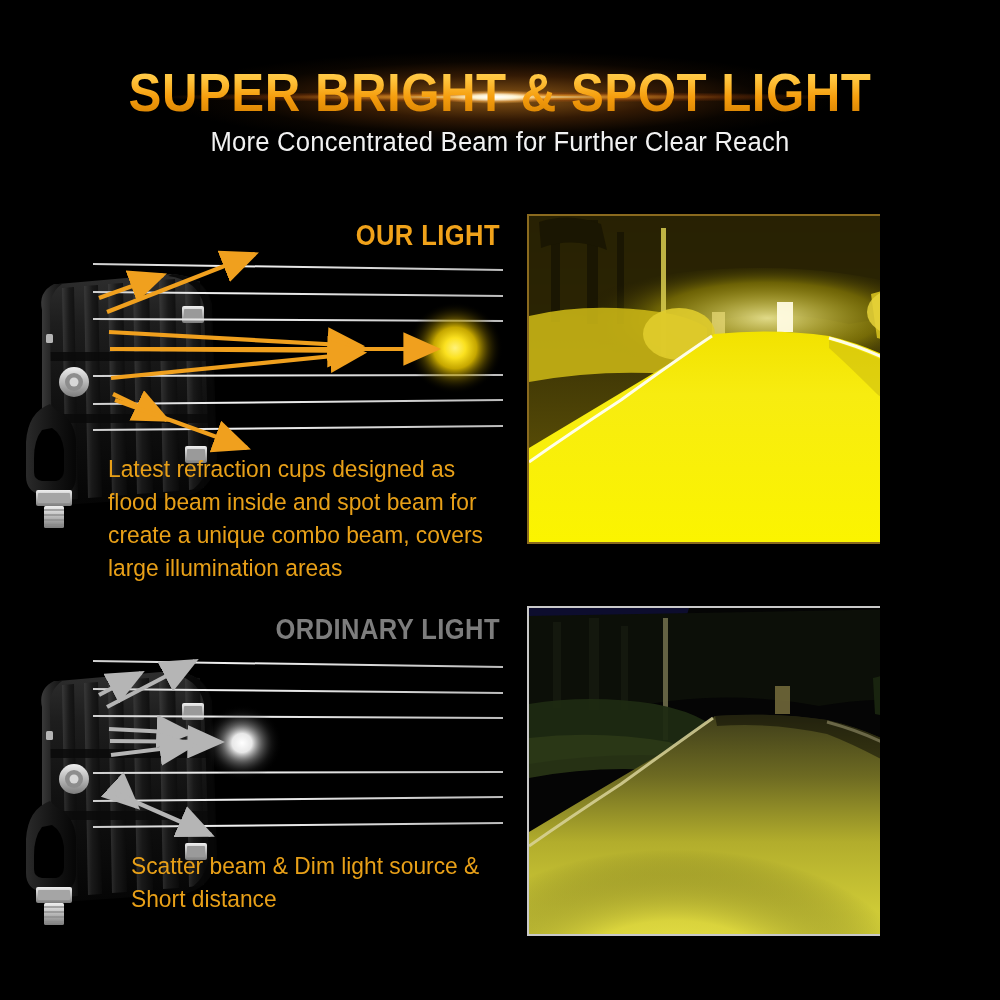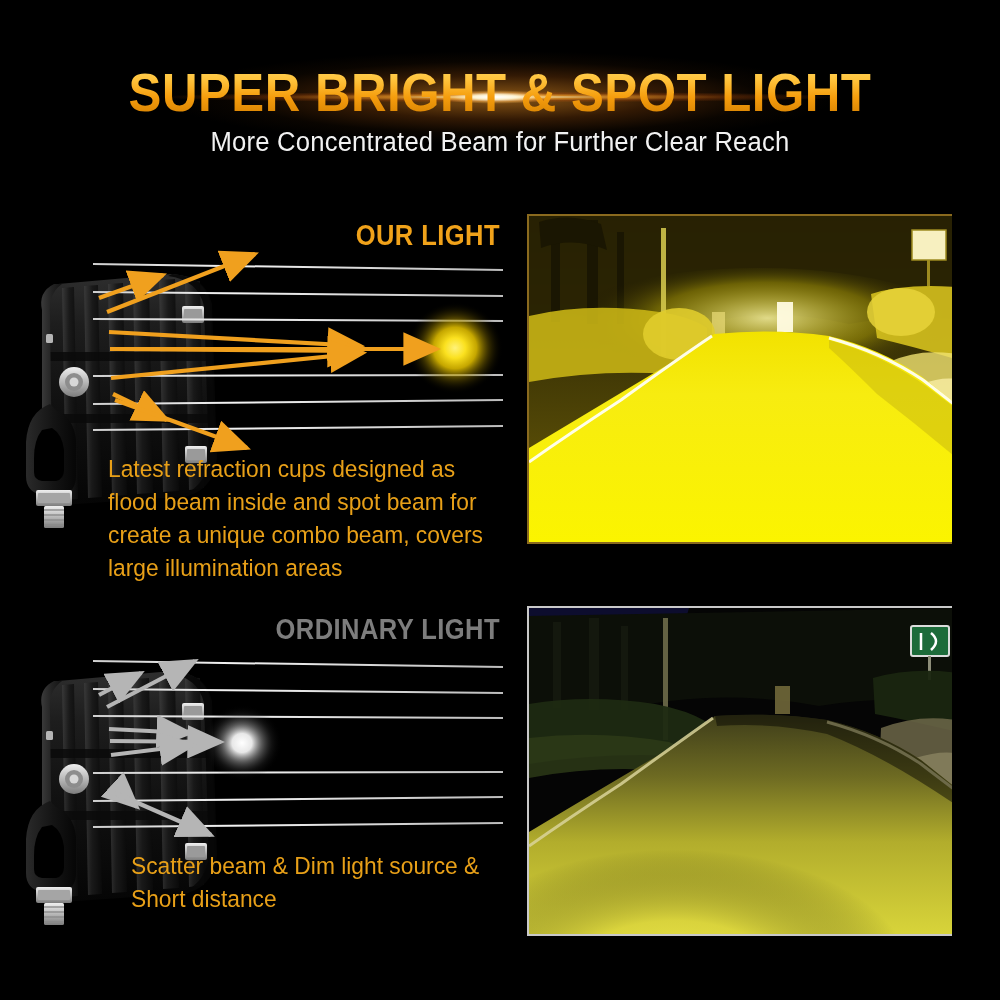--- a/index.html
+++ b/index.html
@@ -5,21 +5,21 @@
   html, body {
     margin: 0;
     padding: 0;
     background: #000;
   }
   body {
     font-family: "Liberation Sans", sans-serif;
   }
   #page {
     position: relative;
-    width: 952px;
+    width: 880px;
     height: 1000px;
     background: #000000;
     overflow: hidden;
   }
 
   
   .header-band {
     position: absolute;
     left: 0; top: 0;
     width: 1000px; height: 185px;

